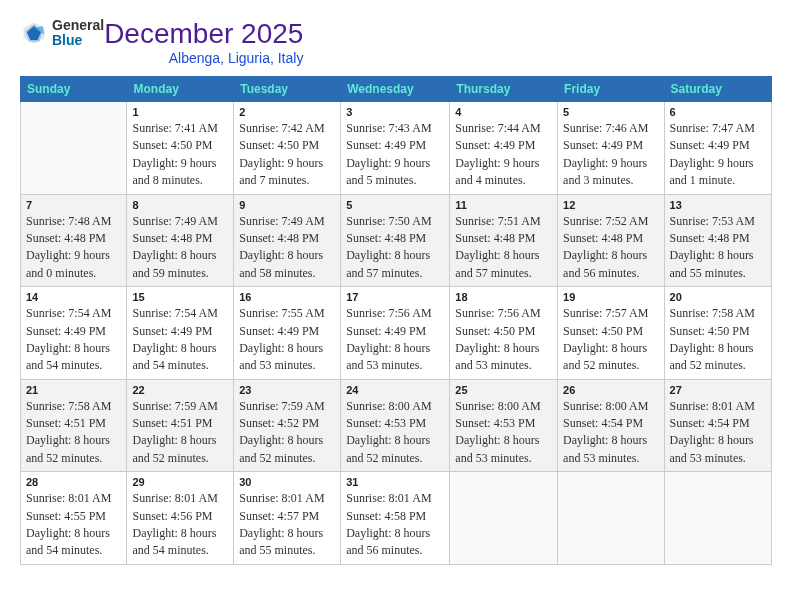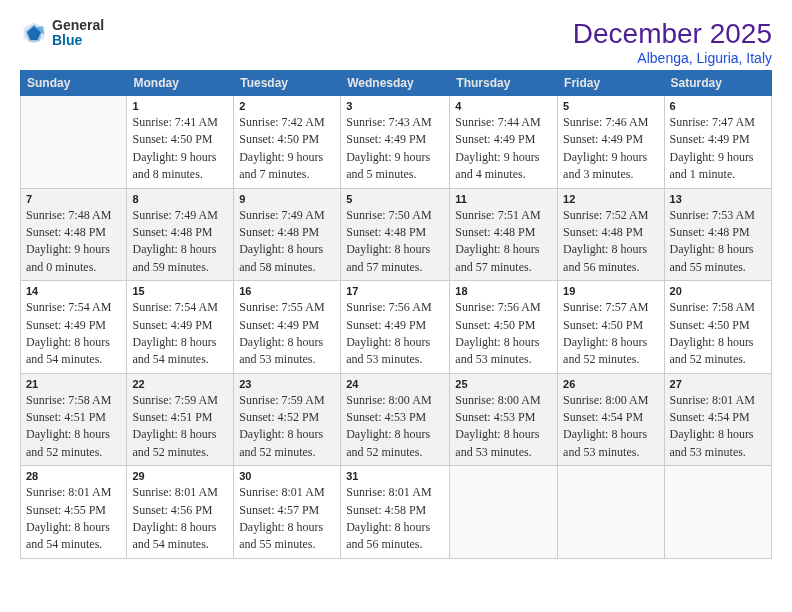--- a/index.html
+++ b/index.html
@@ -11,23 +11,23 @@
       overflow: hidden;
     }
     .page {
       width: 792px;
       height: 612px;
       padding: 18px 20px 12px 20px;
       background: #fff;
     }
     .header {
       display: flex;
-      justify-content: space-between;
+      justify-content: flex-start;
       align-items: flex-start;
-      margin-bottom: 4px;
+      margin-bottom: 10px;
     }
     .logo {
       display: flex;
       align-items: center;
       gap: 4px;
     }
     .logo-text {
       display: flex;
       flex-direction: column;
       font-size: 14px;
@@ -52,21 +52,21 @@
       font-size: 14px;
       color: #1d4ed8;
     }
     .calendar {
       width: 100%;
       border-collapse: collapse;
       border: 1px solid #ccc;
     }
     .calendar th {
       background: #2a6db5;
-      color: #e5e5e5;
+      color: #5eead4;
       text-align: left;
       padding: 5px 6px;
       font-size: 12px;
       font-weight: bold;
       border: 1px solid #2a6db5;
     }
     .calendar td {
       vertical-align: top;
       border: 1px solid #ccc;
       padding: 4px 5px;

